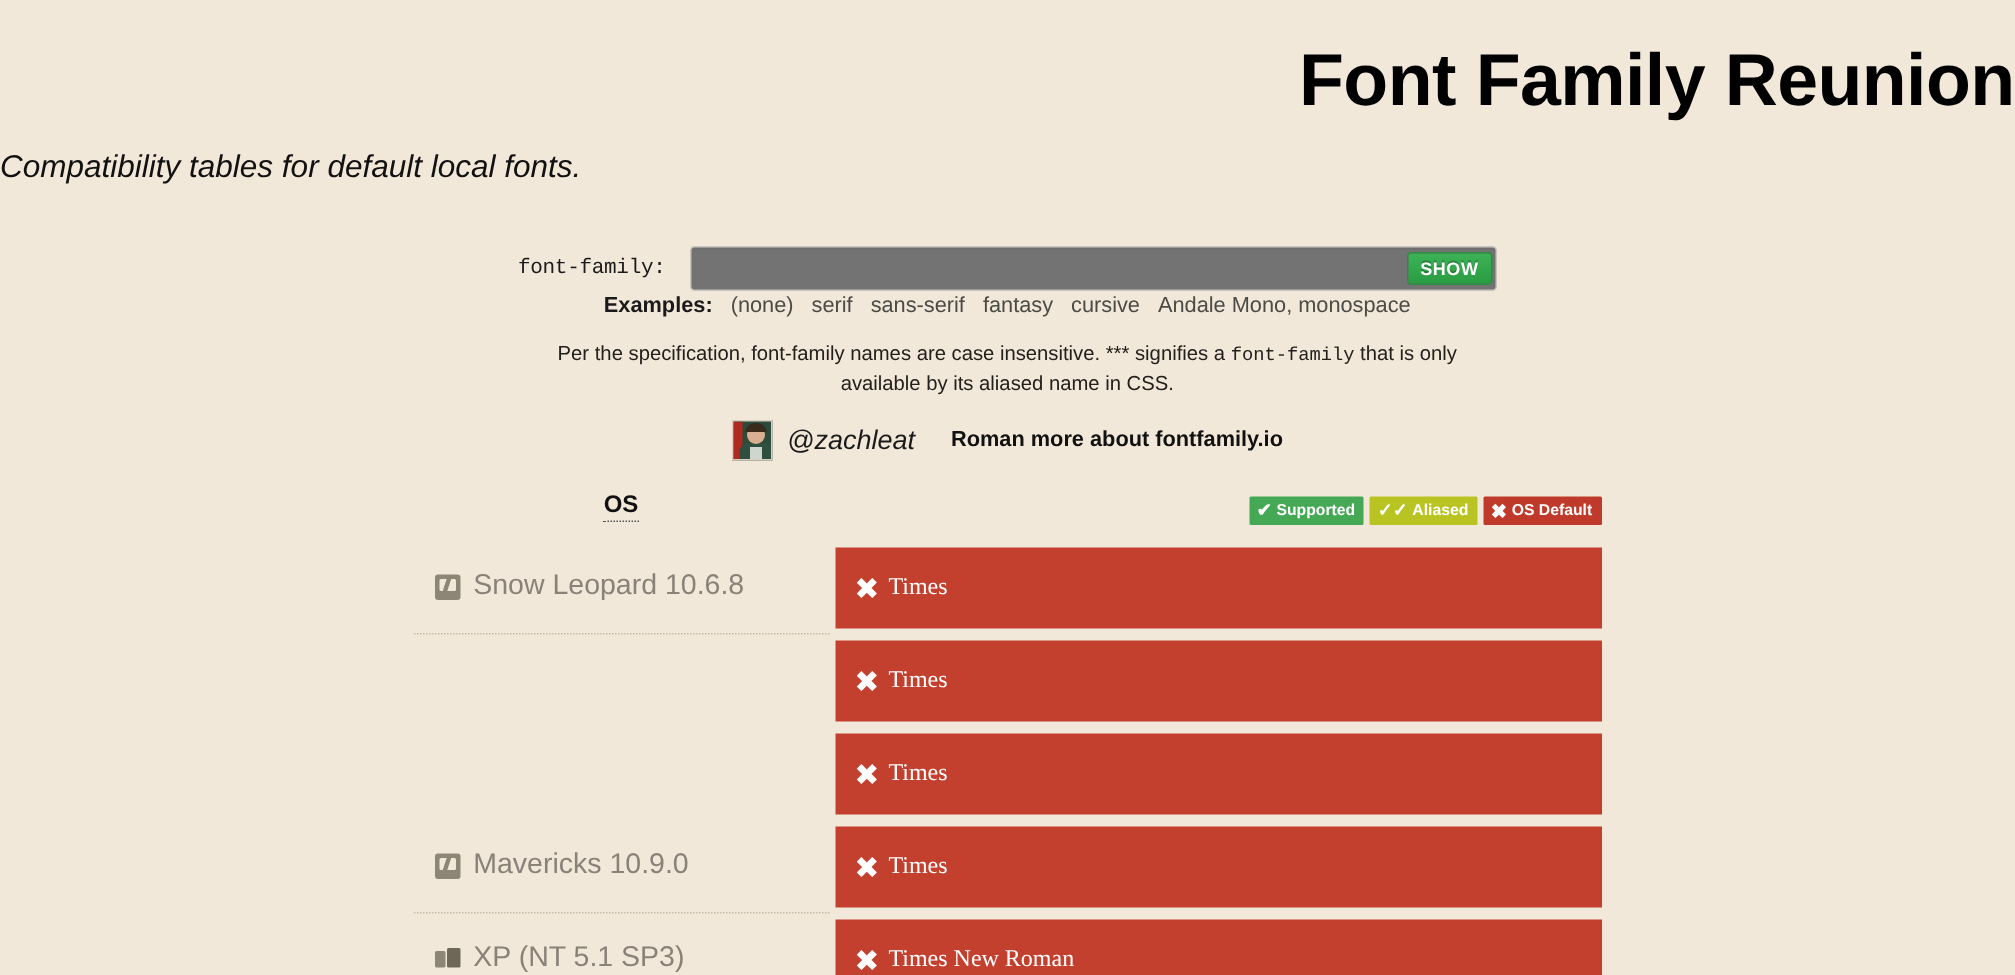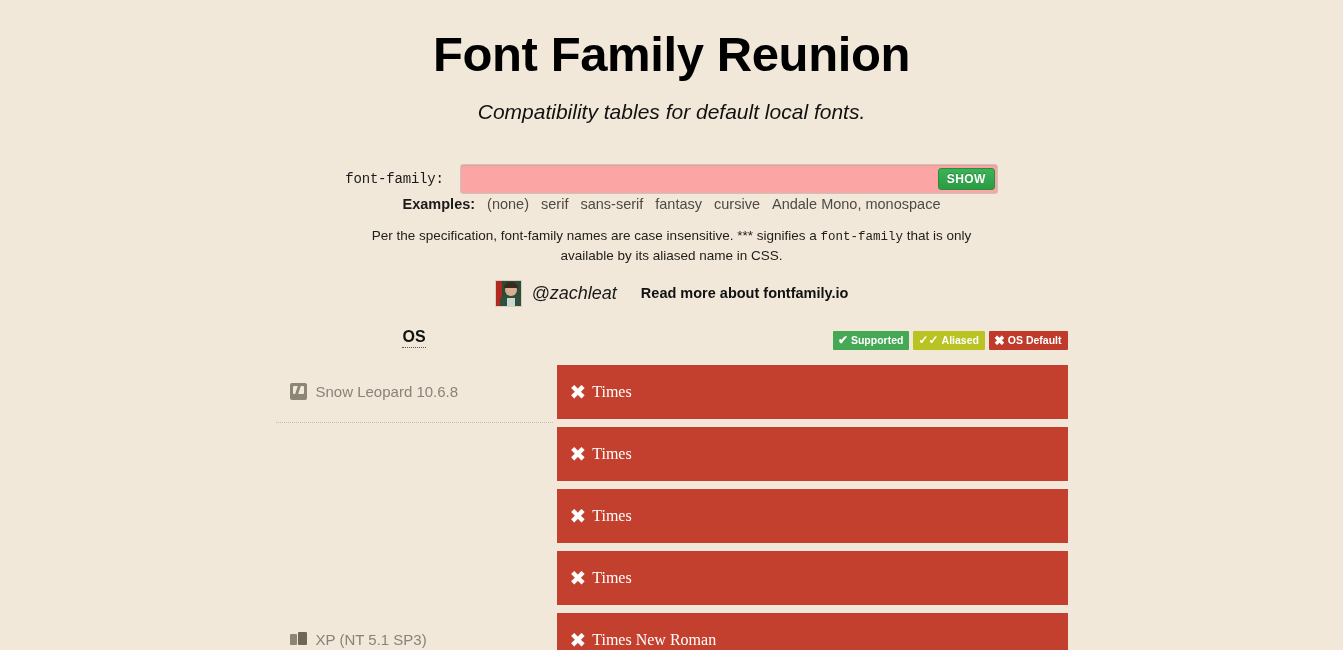--- a/index.html
+++ b/index.html
@@ -8,31 +8,31 @@
     background: #f2e8d9;
     width: 1343px;
     height: 650px;
     overflow: hidden;
     font-family: "Liberation Sans", sans-serif;
   }
   body { position: relative; }
 
   
   .page-title {
-    text-align: center;
+    text-align: right;
     font-family: "Liberation Sans", sans-serif;
     font-weight: bold;
     font-size: 49px;
     color: #000000;
     margin: 0;
     padding-top: 26px;
     letter-spacing: -0.4px;
   }
   .page-subtitle {
-    text-align: center;
+    text-align: left;
     font-family: "Liberation Sans", sans-serif;
     font-style: italic;
     font-size: 21px;
     color: #111111;
     margin: 0;
     padding-top: 18px;
   }
 
   
   .form-row {
@@ -45,21 +45,21 @@
     font-family: "Liberation Mono", monospace;
     font-size: 14px;
     color: #1a1a1a;
     margin-right: 16px;
     letter-spacing: -0.2px;
   }
   .input-shell {
     position: relative;
     width: 538px;
     height: 30px;
-    background: #fca5a5;
+    background: #737373;
     border: 1px solid #c9c5bd;
     border-radius: 3px;
     box-shadow: inset 0 1px 2px rgba(0,0,0,0.06);
     display: flex;
     align-items: center;
     box-sizing: border-box;
     padding: 0 2px 0 6px;
   }
   .font-input {
     flex: 1;
@@ -303,21 +303,21 @@
   .icon-win::after {
     content: "";
     position: absolute;
     left: 8px; top: 1px;
     width: 9px; height: 13px;
     background: #6e6758;
     border-radius: 1px;
   }
   .os-name {
     font-family: "Liberation Sans", sans-serif;
-    font-size: 15px;
+    font-size: 19px;
     color: #8a8279;
   }
 
   .row .font-cell {
     position: absolute;
     left: 281px;
     top: 4px;
     width: 511px;
     height: 54px;
     background: #c4402e;
@@ -362,21 +362,21 @@
 
 <div class="author-row">
   <span class="avatar">
     <span class="av-strip"></span>
     <span class="av-body"></span>
     <span class="av-shirt"></span>
     <span class="av-head"></span>
     <span class="av-hair"></span>
   </span>
   <a class="handle" href="#">@zachleat</a>
-  <a class="readmore" href="#">Read more about fontfamily.io</a>
+  <a class="readmore" href="#">Roman more about fontfamily.io</a>
 </div>
 
 <div class="table-wrap">
 
   <div class="table-head">
     <div class="os-head"><span>OS</span></div>
     <div class="legend">
       <span class="badge badge-supported">
         <span class="gly">✔</span>
           <span>Supported</span>
@@ -411,20 +411,24 @@
   </div>
 
   <div class="row">
     <div class="font-cell">
       <span class="xmark">✖</span>
       <span class="fname">Times</span>
     </div>
   </div>
 
   <div class="row">
+    <div class="os-cell">
+      <span class="os-icon icon-mac"></span>
+      <span class="os-name">Mavericks 10.9.0</span>
+    </div>
     <div class="font-cell">
       <span class="xmark">✖</span>
       <span class="fname">Times</span>
     </div>
   </div>
 
   <div class="row">
     <div class="os-cell">
       <span class="os-icon icon-win"></span>
       <span class="os-name">XP (NT 5.1 SP3)</span>

